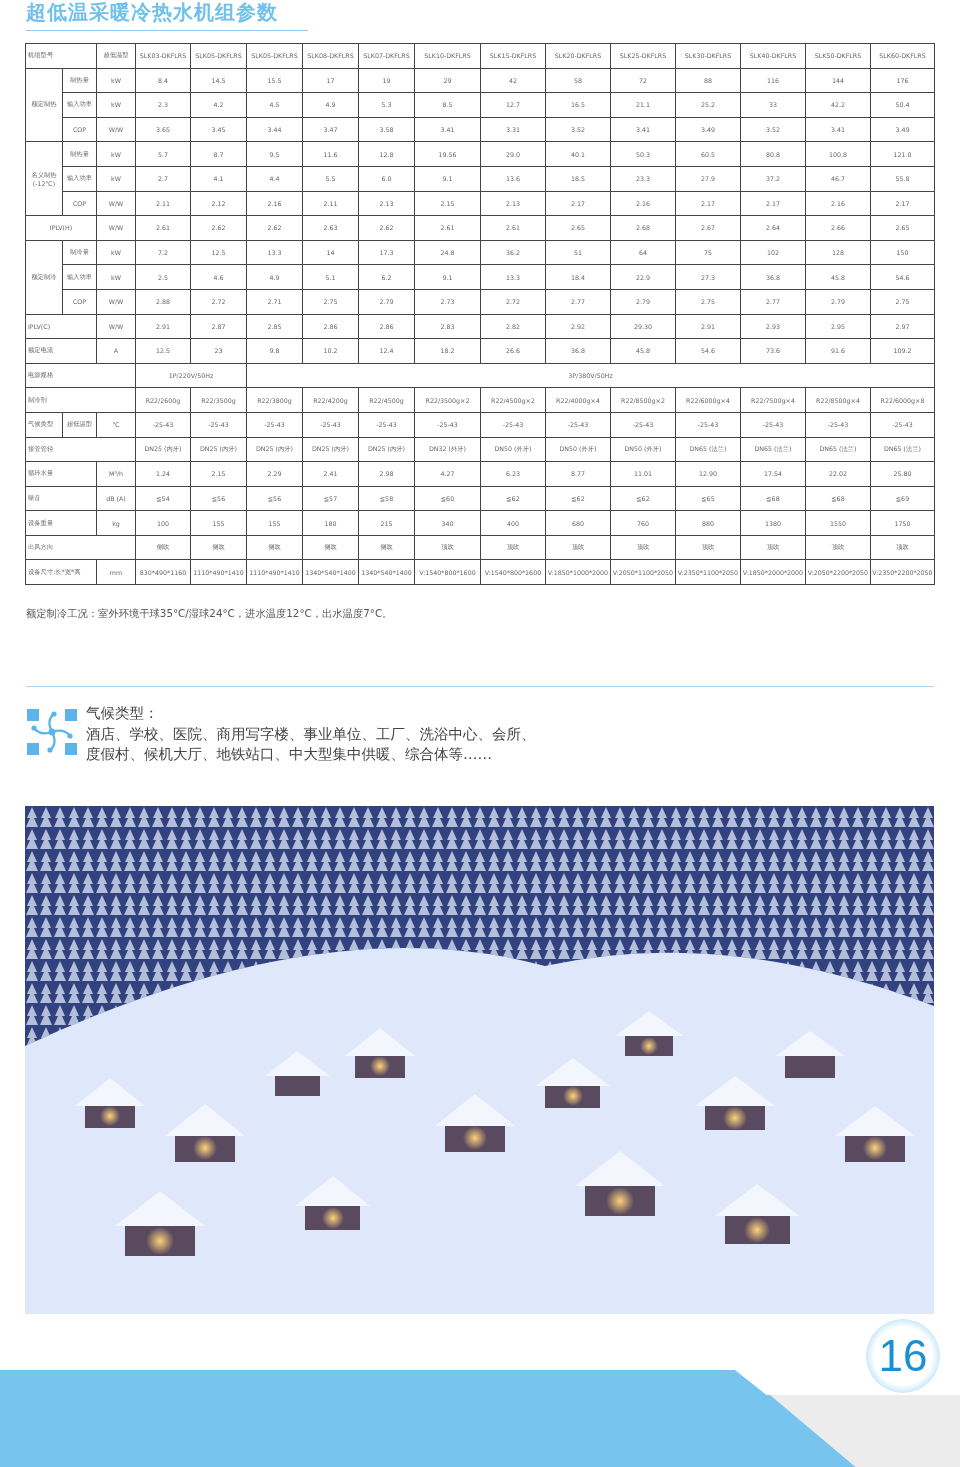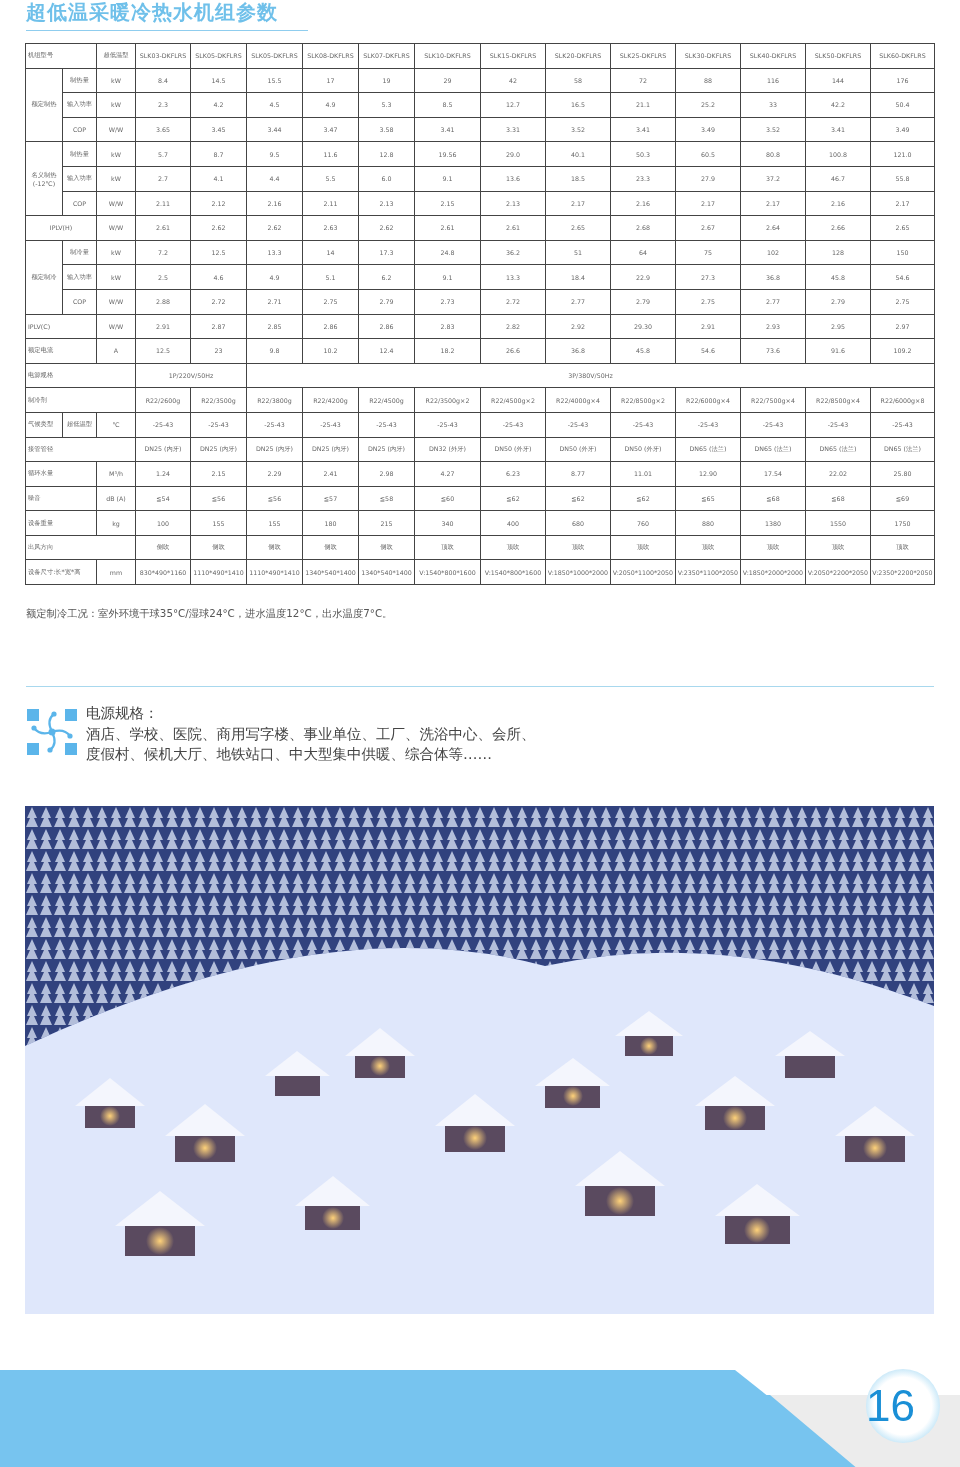--- a/index.html
+++ b/index.html
@@ -10,21 +10,21 @@
   table.spec td { border:1px solid #444; font-size:6.3px; color:#666; text-align:center; height:23.6px; padding:0; white-space:nowrap; overflow:hidden; }
   table.spec td.l { text-align:left; padding-left:2px; }
   .notes { position:absolute; left:26px; top:606px; font-size:10.3px; line-height:15.5px; color:#555; }
   .divider { position:absolute; left:26px; top:686px; width:908px; height:1px; background:#a8d8ee; }
   .app-icon { position:absolute; left:26px; top:706px; width:52px; height:52px; }
   .app-text { position:absolute; left:86px; top:703px; font-size:14.5px; line-height:20.5px; color:#444; }
   .photo { position:absolute; left:25px; top:806px; width:909px; height:508px; overflow:hidden; }
   .footer-band { position:absolute; left:0; top:1370px; width:960px; height:97px; background:#77c4ef; }
   .footer-grey { position:absolute; left:770px; top:1395px; width:190px; height:72px; background:#ececec; }
   .footer-white { position:absolute; left:735px; top:1370px; width:225px; height:25px; background:#fff; }
-  .page-badge { position:absolute; left:866px; top:1369px; width:74px; height:74px; border-radius:50%; background:radial-gradient(circle, #fff 55%, #bfe4f7 75%, #7cc8ef 100%); display:flex; align-items:center; }
+  .page-badge { position:absolute; left:866px; top:1319px; width:74px; height:74px; border-radius:50%; background:radial-gradient(circle, #fff 55%, #bfe4f7 75%, #7cc8ef 100%); display:flex; align-items:center; justify-content:center; }
   .page-badge span { font-size:44px; color:#1a8fd6; font-family:"Liberation Sans", sans-serif; }
 </style>
 </head>
 <body>
 
 <div class="title">超低温采暖冷热水机组参数</div>
 <div class="title-line"></div>
 
 <table class="spec">
   <colgroup>
@@ -432,21 +432,21 @@
   <path d="M26 26 Q20 14 28 8" stroke="#5bb5ea" stroke-width="2.2" fill="none"></path>
   <circle cx="28" cy="8" r="2.6" fill="#5bb5ea"></circle>
   <path d="M26 26 Q14 30 8 22" stroke="#5bb5ea" stroke-width="2.2" fill="none"></path>
   <circle cx="8" cy="22" r="2.6" fill="#5bb5ea"></circle>
   <path d="M26 26 Q38 22 44 30" stroke="#5bb5ea" stroke-width="2.2" fill="none"></path>
   <circle cx="44" cy="30" r="2.6" fill="#5bb5ea"></circle>
   <path d="M26 26 Q32 38 24 44" stroke="#5bb5ea" stroke-width="2.2" fill="none"></path>
   <circle cx="24" cy="44" r="2.6" fill="#5bb5ea"></circle>
 </svg>
 <div class="app-text">
-  <div>电源规格：</div>
+  <div>气候类型：</div>
   <div>酒店、学校、医院、商用写字楼、事业单位、工厂、洗浴中心、会所、</div>
   <div>度假村、候机大厅、地铁站口、中大型集中供暖、综合体等……</div>
 </div>
 
 <div class="photo">
   <svg width="909" height="508" viewBox="0 0 909 508" preserveAspectRatio="none">
     <defs>
       <linearGradient id="sky" x1="0" y1="0" x2="0" y2="1">
         <stop offset="0" stop-color="#2a3f7a"></stop>
         <stop offset="0.45" stop-color="#4a5fa6"></stop>

